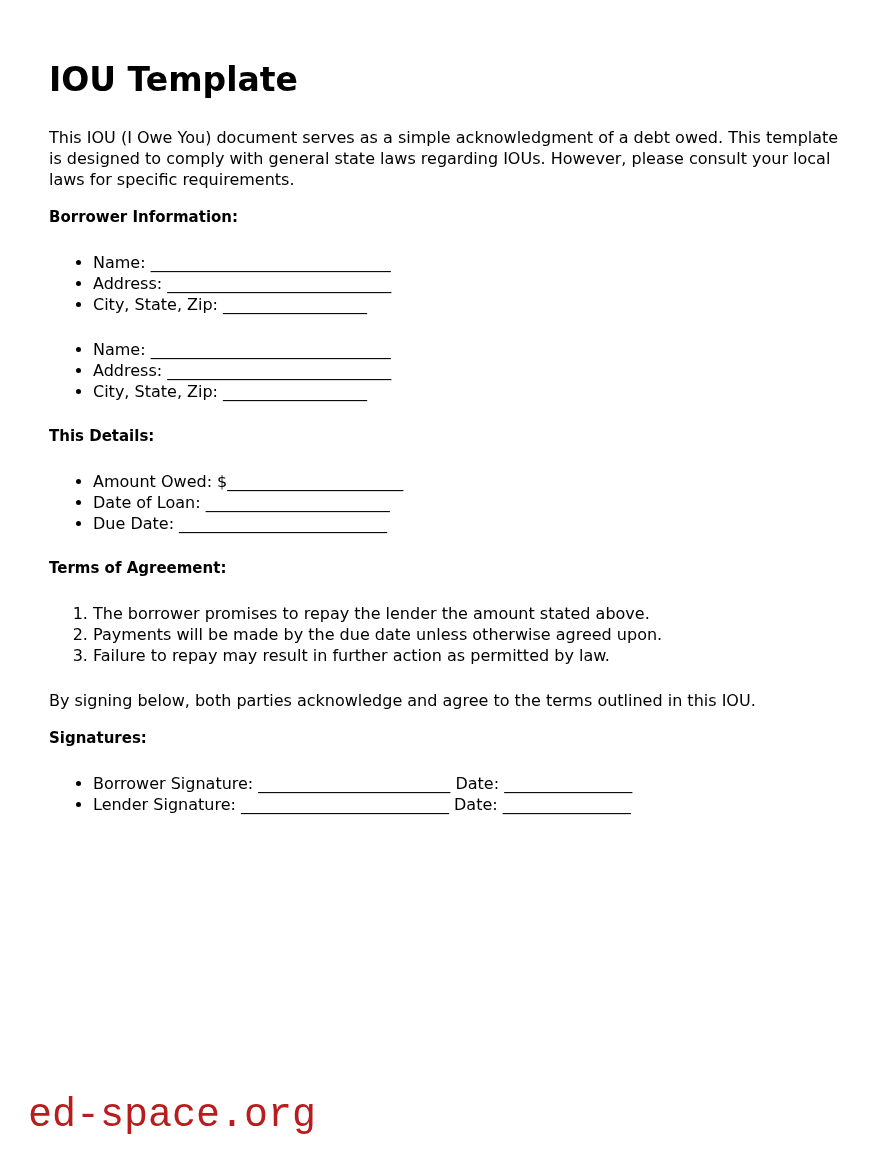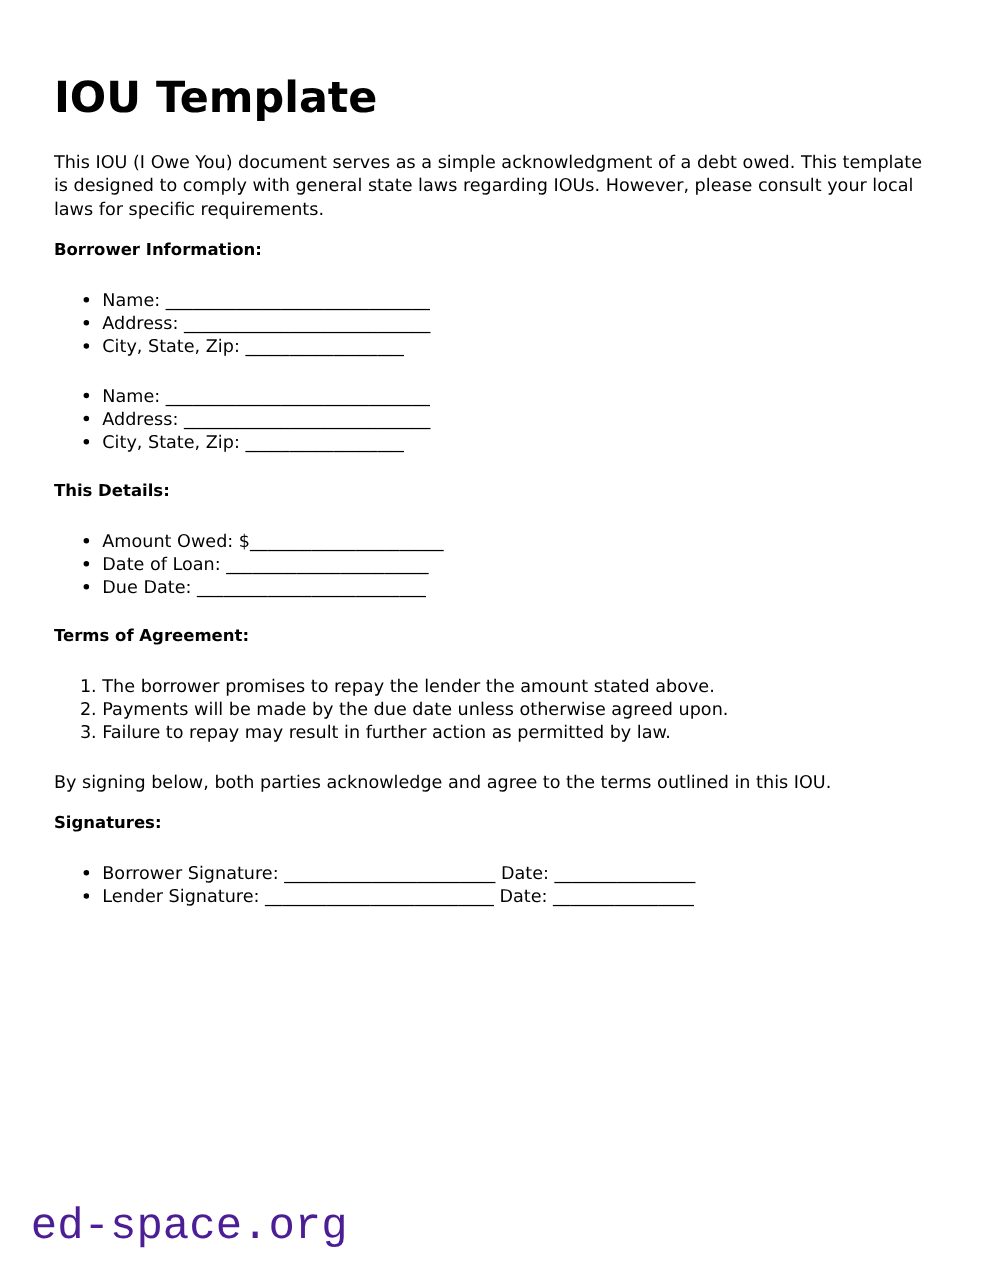--- a/index.html
+++ b/index.html
@@ -9,24 +9,24 @@
     color: #000000;
     font-family: "DejaVu Sans", sans-serif;
     font-size: 16px;
     line-height: 21px;
     position: relative;
   }
   .doc {
     padding: 59px 49px 0 49px;
   }
   h1.doc-title {
-    font-size: 39px;
+    font-size: 33px;
     line-height: 42px;
     font-weight: bold;
-    margin: 10px 0 26px 0;
+    margin: 0 0 26px 0;
   }
   .doc p { margin: 6px 0; }
   .doc h3 {
     font-size: 15px;
     line-height: 21px;
     font-weight: bold;
     margin: 17px 0;
   }
   .doc ul, .doc ol {
     margin: 24px 0;
@@ -83,13 +83,13 @@
   <p>By signing below, both parties acknowledge and agree to the terms outlined in this IOU.</p>
 
   <h3>Signatures:</h3>
   <ul>
     <li>Borrower Signature: ________________________ Date: ________________</li>
     <li>Lender Signature: __________________________ Date: ________________</li>
   </ul>
 
 </div>
 
-<div class="watermark" style="color: #4c1d95;">ed-space.org</div>
+<div class="watermark" style="color: #b91c1c;">ed-space.org</div>
 
 </body></html>

